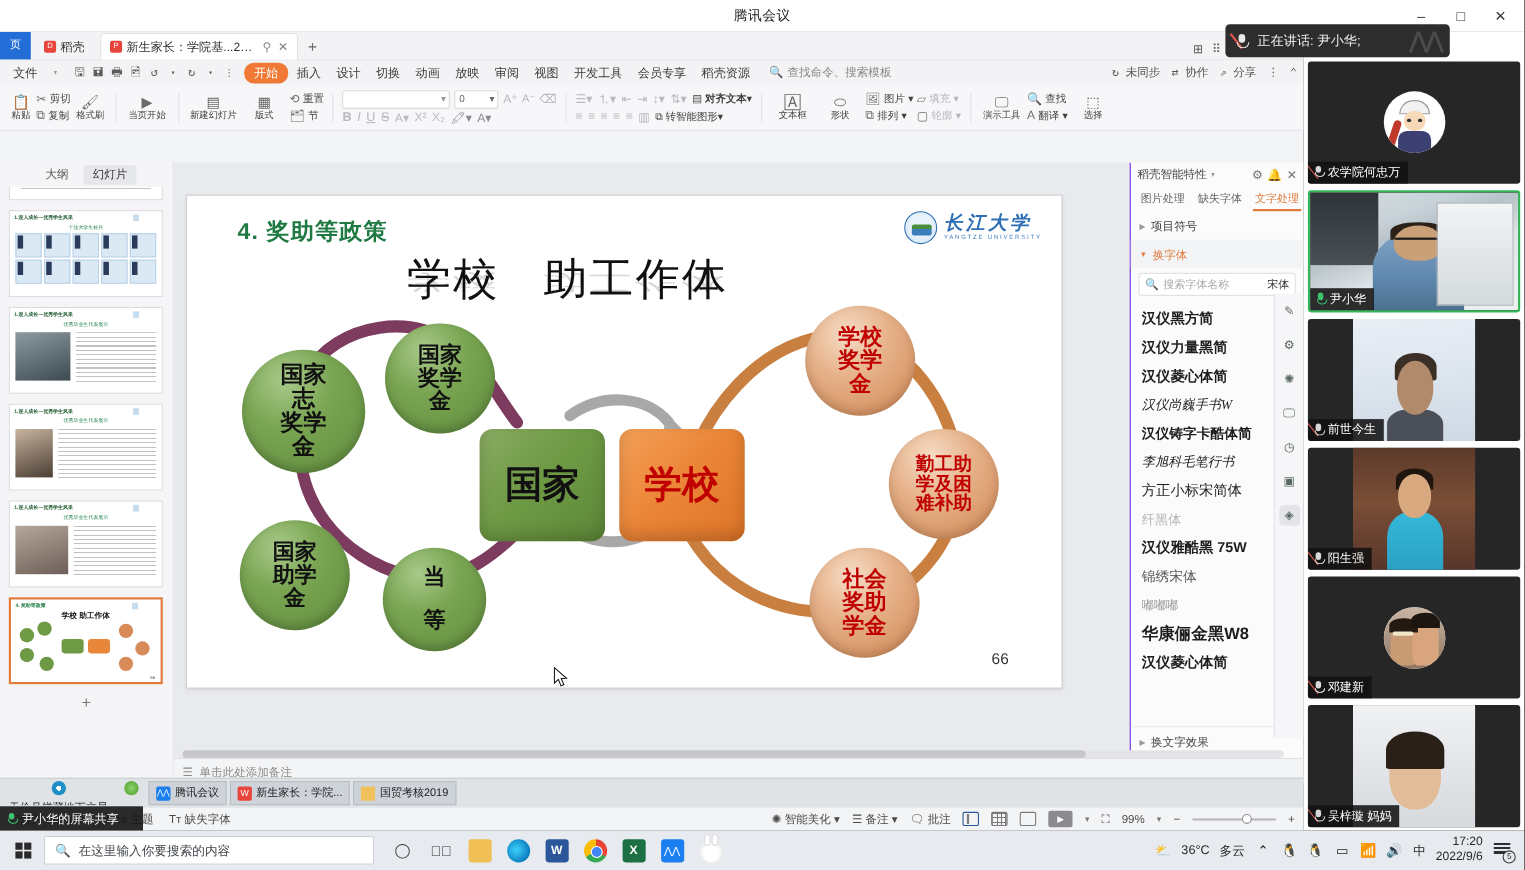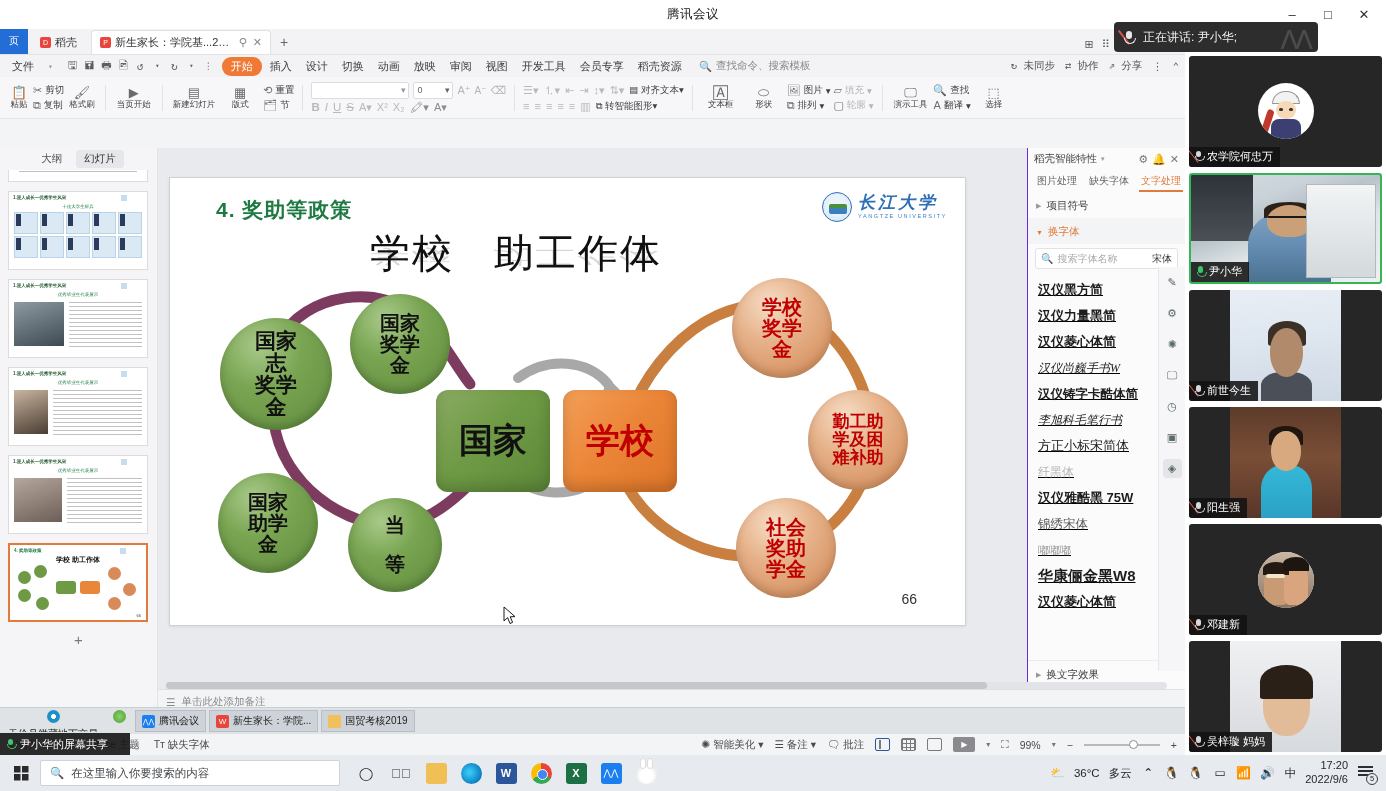--- a/index.html
+++ b/index.html
@@ -335,21 +335,21 @@
   .tp-tabs .t.sel { color: #e07b3c; }
   .tp-tabs .t.sel::after { content:""; position:absolute; left:3px; right:3px; bottom:-2px; height:1.6px; background:#e07b3c;}
   .tp-sec { font-size: 10.5px; color: #444; padding: 7px 8px 5px; display: flex; align-items: center; gap: 5px;}
   .tp-sec.open { color: #e07b3c; background:#f3f4f6; }
   .tp-sec .car { font-size: 7px; color:#999; }
   .tp-search {
     margin: 4px 7px; height: 21px; border: 1px solid #e2e2e5; background:#fff; border-radius: 3px;
     display: flex; align-items: center; padding: 0 5px; gap: 4px; font-size: 10px; color: #aaa;
   }
   .tp-search .val { margin-left:auto; color:#333; font-size:10px; }
-  .fontlist { flex: 1; overflow: hidden; padding: 4px 0 0; text-decoration: underline; }
+  .fontlist { flex: 1; overflow: hidden; padding: 4px 0 0; }
   .fontitem {
     height: 26px; display: flex; align-items: center; padding: 0 10px; font-size: 13px; color: #1d1d1d;
     position: relative;
   }
   .fontitem .dot { position:absolute; right:9px; width:7px; height:7px; border-radius:50%; background:#2f86d9;}
   .tp-foot { border-top:1px solid #ececed; }
 
   
   .icostrip {
     position: absolute; right: 0; top: 119px; width: 27px; bottom: 42px;
@@ -686,21 +686,21 @@
       <div class="rsep"></div>
       <div class="rgroup">
         <div class="rstack">
           <div class="fmtrow">
             <span>☰▾</span>
             <span>⒈▾</span>
             <span>⇤</span>
             <span>⇥</span>
             <span>↕▾</span>
             <span>⇅▾</span>
-            <span style="font-size:9.5px;color:#3f3f3f;">▤ <span>对齐文本</span>▾</span>
+            <span style="font-size:9.5px;color:#3f3f3f;font-weight:bold;">▤ <span>对齐文本</span>▾</span>
           </div>
           <div class="fmtrow">
             <span>≡</span>
             <span>≡</span>
             <span>≡</span>
             <span>≡</span>
             <span>≡</span>
             <span>▥</span>
             <span style="font-size:9.5px;color:#3f3f3f;">⧉ <span>转智能图形</span>▾</span>
           </div>

